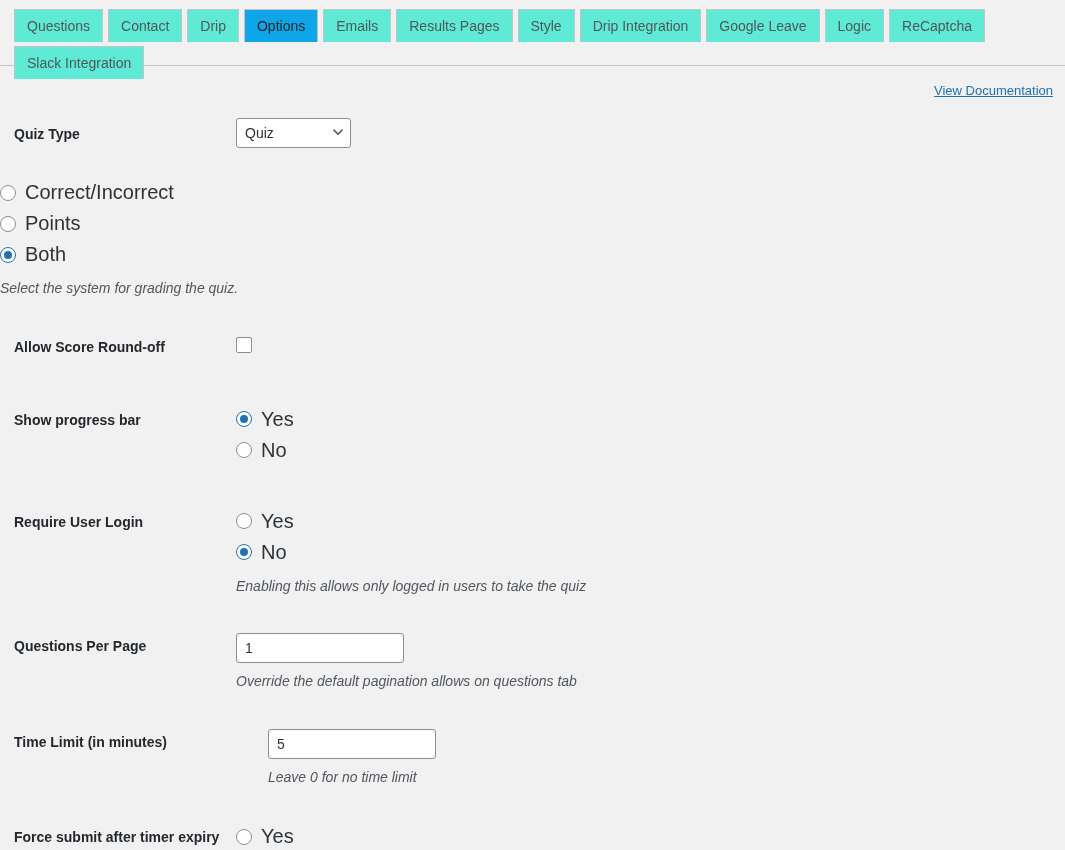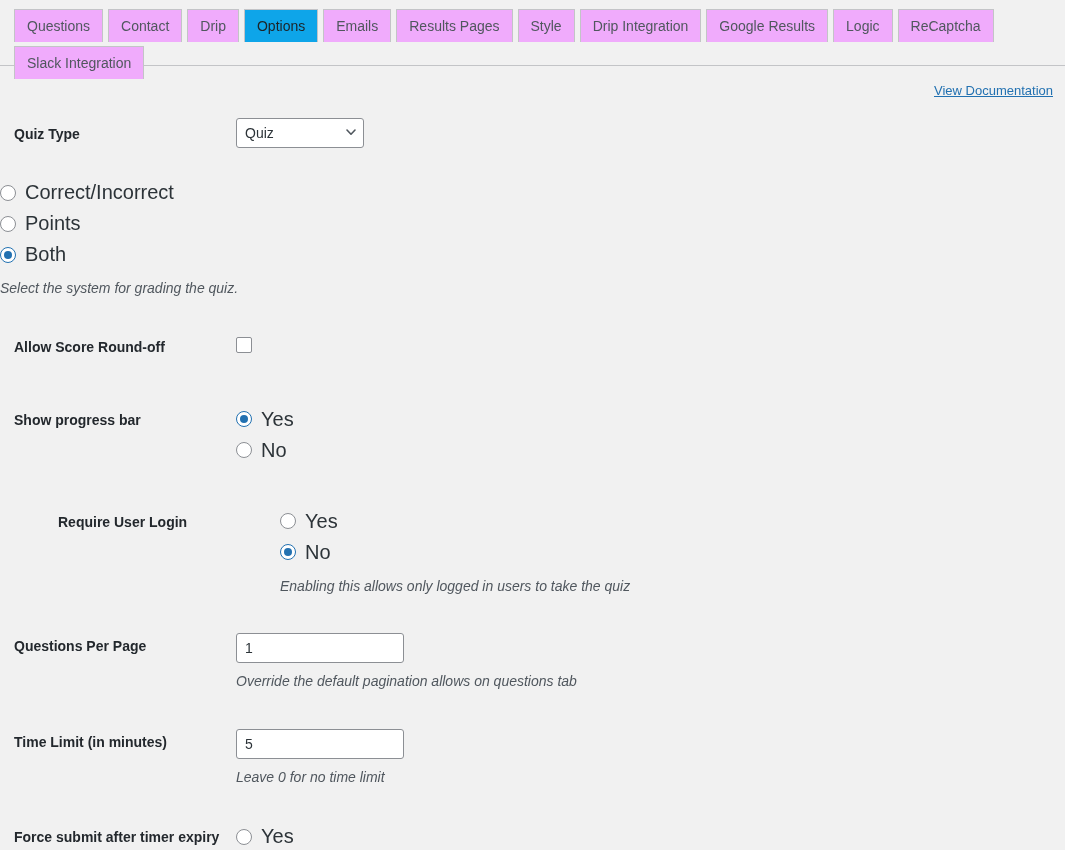--- a/index.html
+++ b/index.html
@@ -26,21 +26,21 @@
     box-sizing: border-box;
   }
   .tab-row {
     display: flex;
     flex-wrap: wrap;
     align-items: flex-start;
     gap: 0;
   }
   .tab {
     display: inline-block;
-    background: #f0abfc;
+    background: #5eead4;
     border: 1px solid #c3c4c7;
     border-bottom: none;
     color: #50575e;
     font-size: 14px;
     line-height: 1;
     padding: 9px 12px 10px 12px;
     margin: 0 5px 4px 0;
     box-sizing: border-box;
     height: 33px;
     white-space: nowrap;
@@ -115,21 +115,21 @@
   }
 
   
   .select-wrap {
     position: relative;
     display: inline-block;
   }
   select.wp-select {
     -webkit-appearance: none;
     appearance: none;
-    width: 128px;
+    width: 115px;
     height: 30px;
     padding: 0 26px 0 8px;
     background: #ffffff;
     border: 1px solid #8c8f94;
     border-radius: 3px;
     font-family: "Liberation Sans", sans-serif;
     font-size: 14px;
     color: #2c3338;
     line-height: 28px;
     box-shadow: 0 0 0 transparent;
@@ -224,21 +224,21 @@
 <div class="tab-strip">
   <div class="tab-row">
     <div class="tab">Questions</div>
     <div class="tab">Contact</div>
     <div class="tab">Drip</div>
     <div class="tab active">Options</div>
     <div class="tab">Emails</div>
     <div class="tab">Results Pages</div>
     <div class="tab">Style</div>
     <div class="tab">Drip Integration</div>
-    <div class="tab">Google Results</div>
+    <div class="tab">Google Leave</div>
     <div class="tab">Logic</div>
     <div class="tab">ReCaptcha</div>
     <div class="tab">Slack Integration</div>
   </div>
 </div>
 
 <div class="doc-link-row">
   <a class="doc-link" href="#">View Documentation</a>
 </div>
 
@@ -298,21 +298,21 @@
         <span class="radio checked"></span>
         <span class="radio-label">Yes</span>
       </div>
       <div class="radio-line">
         <span class="radio"></span>
         <span class="radio-label">No</span>
       </div>
     </div>
   </div>
 
-  <div class="form-row" style="margin-top:24px;margin-left:44px;">
+  <div class="form-row" style="margin-top:24px;">
     <div class="form-label" style="align-items:flex-start;padding-top:18px;">
       <span>Require User Login</span>
     </div>
     <div class="form-field" style="padding-top:12px;">
       <div class="radio-line">
         <span class="radio"></span>
         <span class="radio-label">Yes</span>
       </div>
       <div class="radio-line">
         <span class="radio checked"></span>
@@ -325,21 +325,21 @@
   <div class="form-row" style="margin-top:18px;">
     <div class="form-label" style="align-items:flex-start;padding-top:18px;">
       <span>Questions Per Page</span>
     </div>
     <div class="form-field" style="padding-top:15px;">
       <input class="wp-text" type="text" value="1" style="">
       <div class="desc">Override the default pagination allows on questions tab</div>
     </div>
   </div>
 
-  <div class="form-row" style="margin-top:18px;">
+  <div class="form-row" style="margin-top:18px;gap:32px;">
     <div class="form-label" style="align-items:flex-start;padding-top:18px;">
       <span>Time Limit (in minutes)</span>
     </div>
     <div class="form-field" style="padding-top:15px;">
       <input class="wp-text" type="text" value="5" style="">
       <div class="desc">Leave 0 for no time limit</div>
     </div>
   </div>
 
   <div class="form-row" style="margin-top:18px;">

